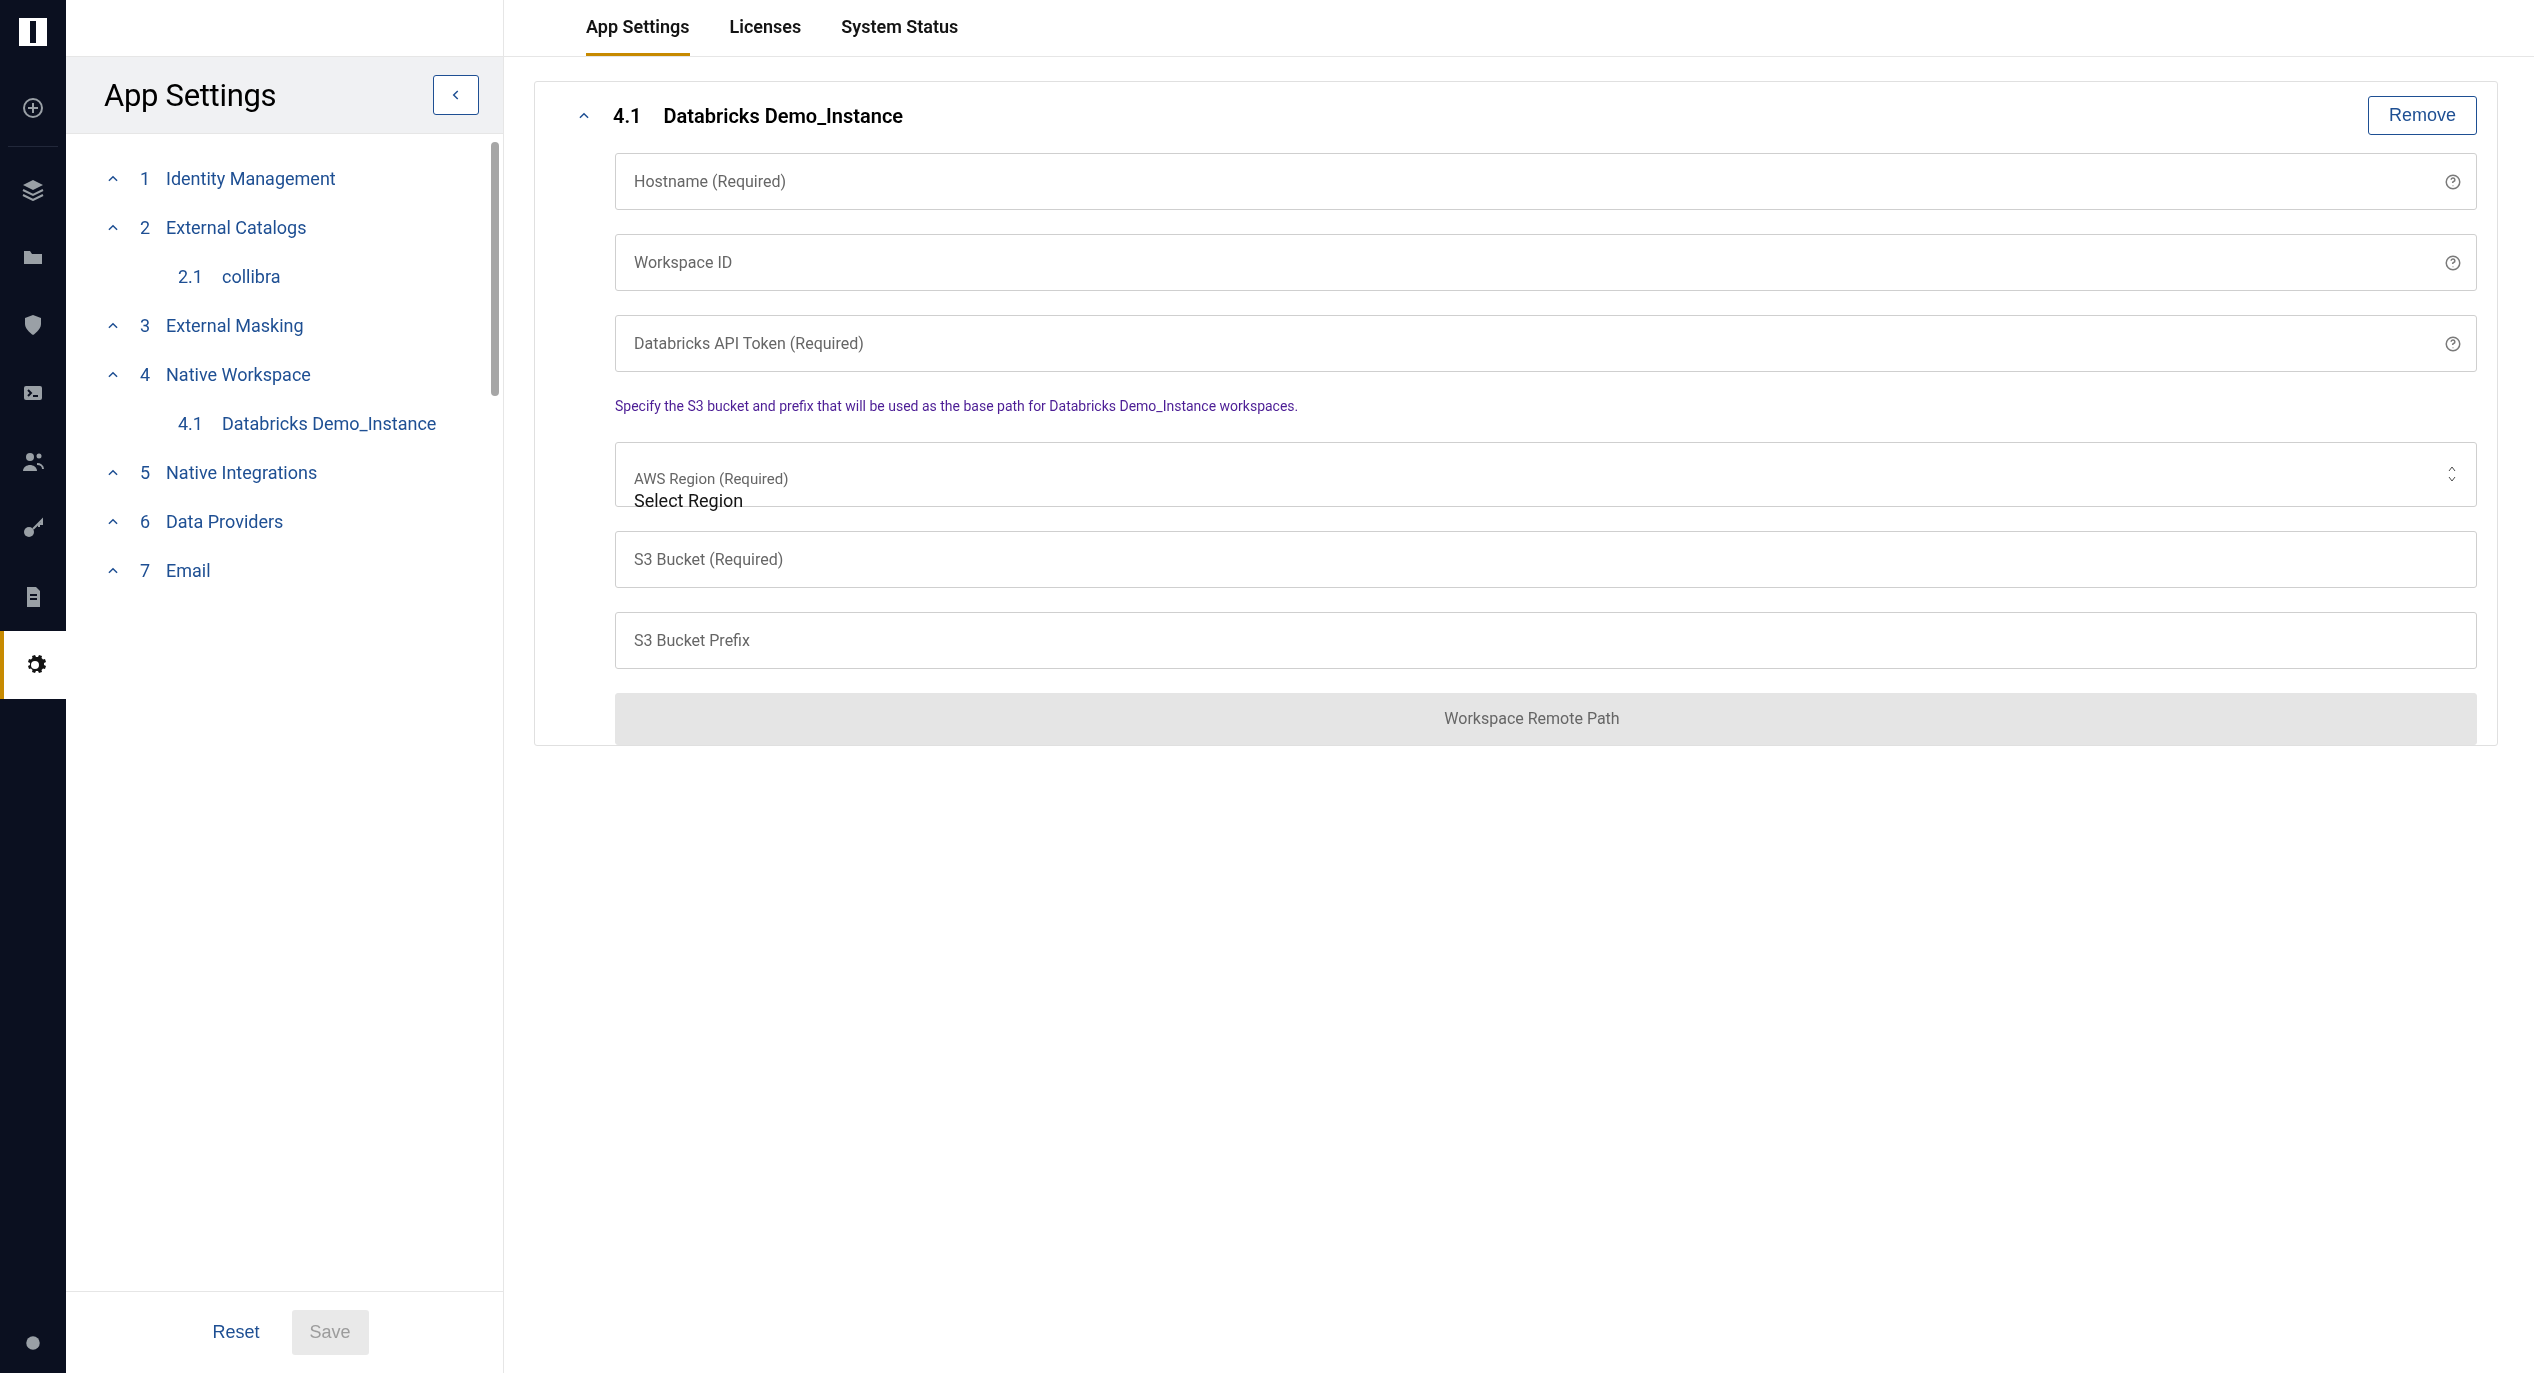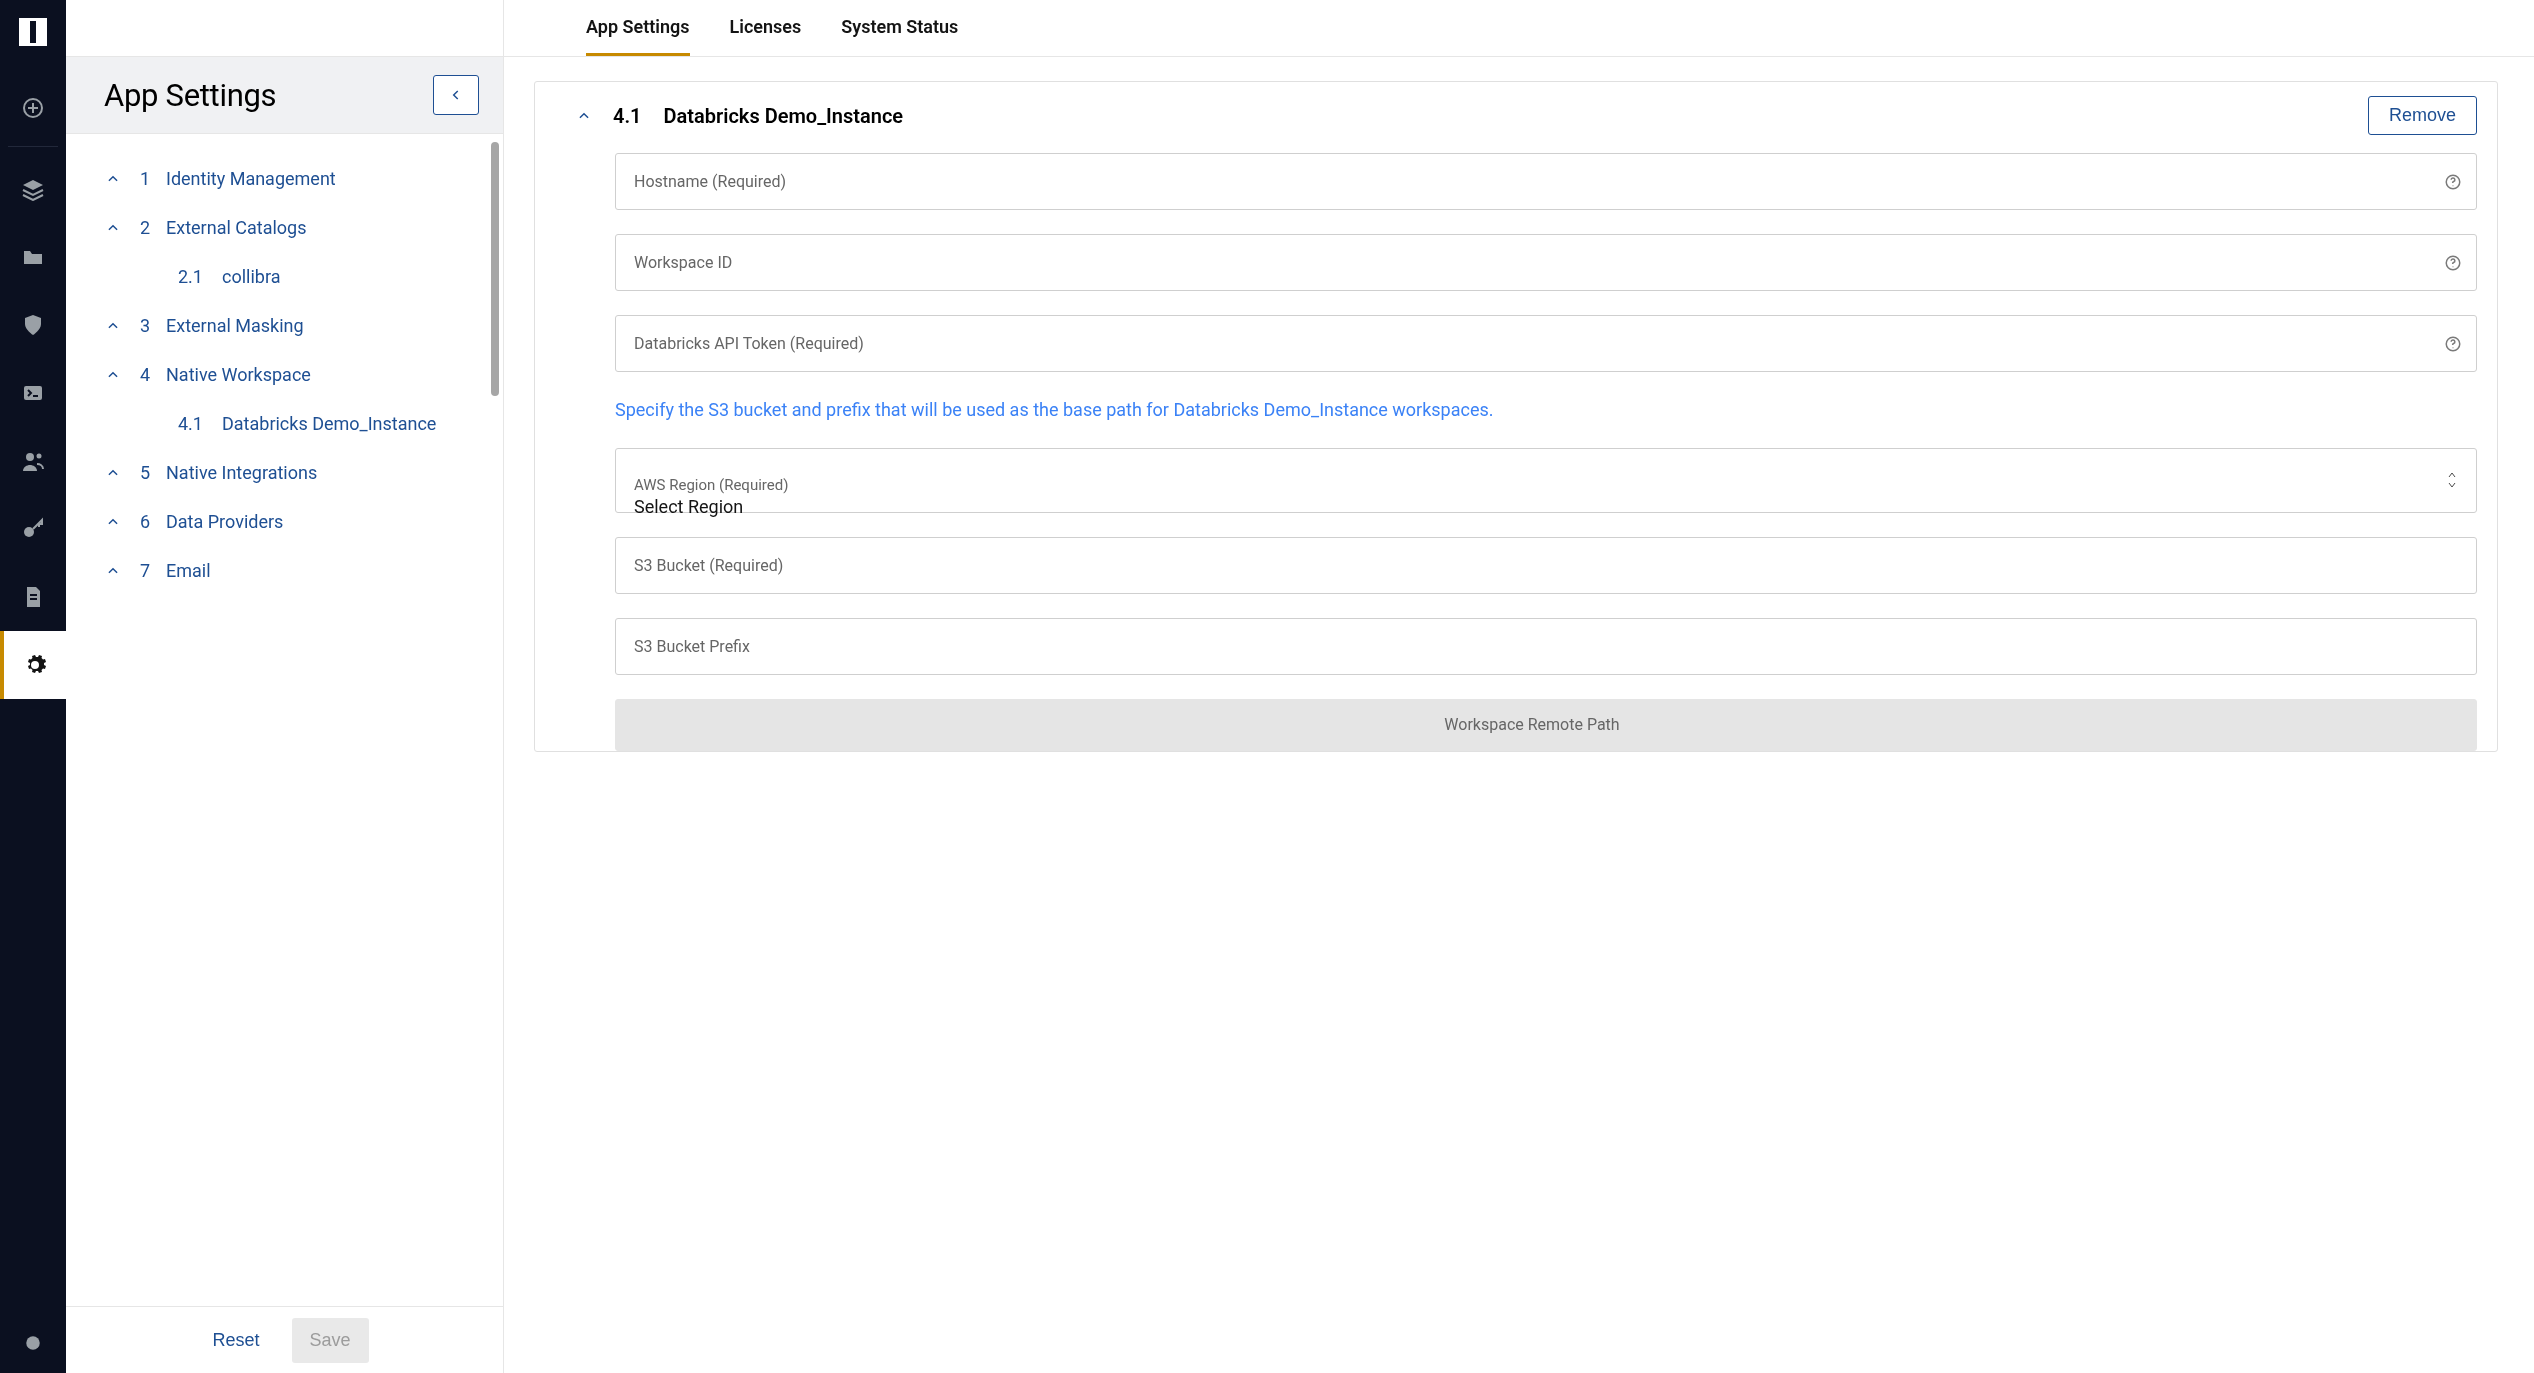--- a/index.html
+++ b/index.html
@@ -122,21 +122,21 @@
   .toc-num { width: 14px; text-align: right; }
   .toc-sub { padding-left: 92px; gap: 18px; }
   .toc-sub .sub-num { min-width: 26px; }
   .side-footer {
     border-top: 1px solid #e6e6e6;
     display: flex;
     gap: 20px;
     align-items: center;
     justify-content: center;
     padding: 20px 0;
-    height: 67px;
+    height: 82px;
   }
   .reset-btn {
     color: #1e4f93;
     font-size: 18px;
     background: none; border: none;
     padding: 10px 12px;
   }
   .save-btn {
     background: #e9e9e9;
     color: #9c9c9c;
@@ -232,21 +232,21 @@
   .field.select .chev svg { width: 12px; height: 8px; fill: none; stroke: #4a4a4a; stroke-width: 2; }
 
   .field.ro {
     background: #e5e5e5;
     border-color: #e5e5e5;
     height: 52px;
     justify-content: center;
   }
 
   .section-sub { font-size: 19px; font-weight: 600; margin-top: 6px; }
-  .section-desc { color: #3b82f6; font-size: 18px; line-height: 1.55; }
+  .section-desc { color: #4c1d95; font-size: 14px; line-height: 1.55; }
 </style>
 </head>
 <body>
 
 <div class="rail">
   <div class="rail-logo"></div>
 
   <div class="rail-icons">
     <div class="rail-item">
       <svg class="stroke" viewBox="0 0 24 24">

